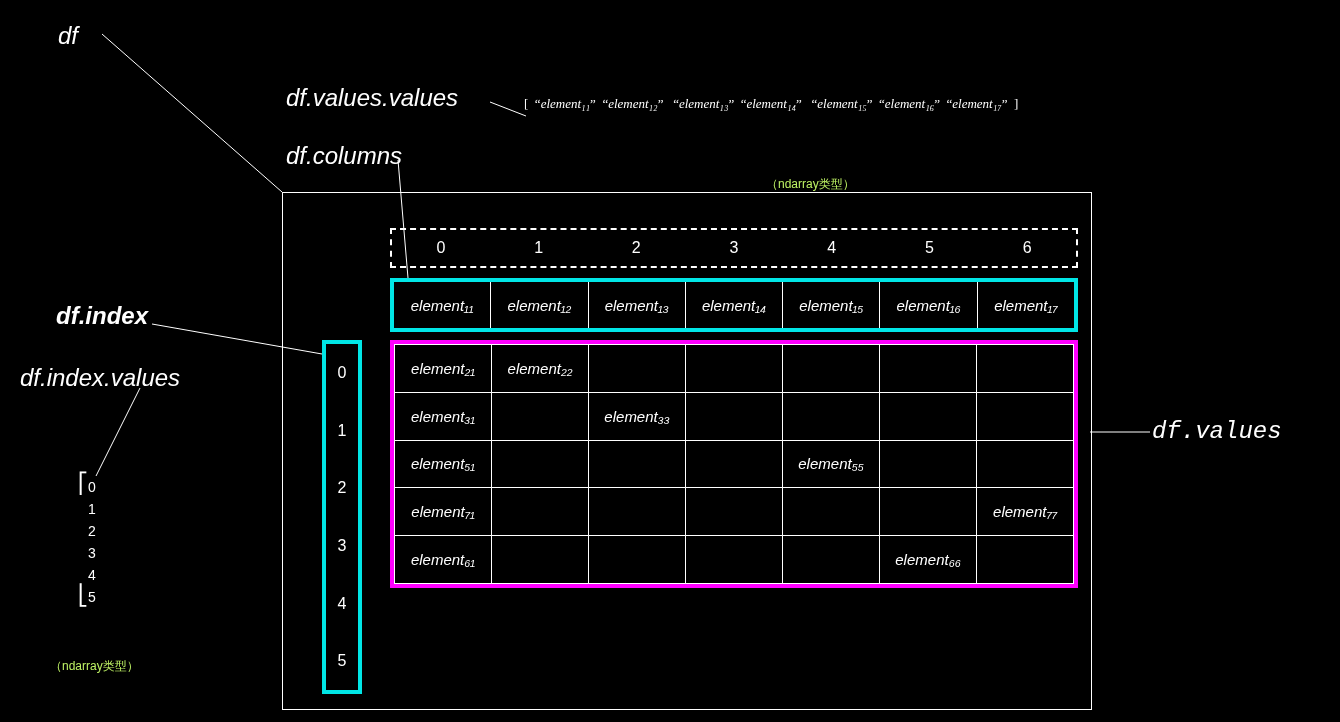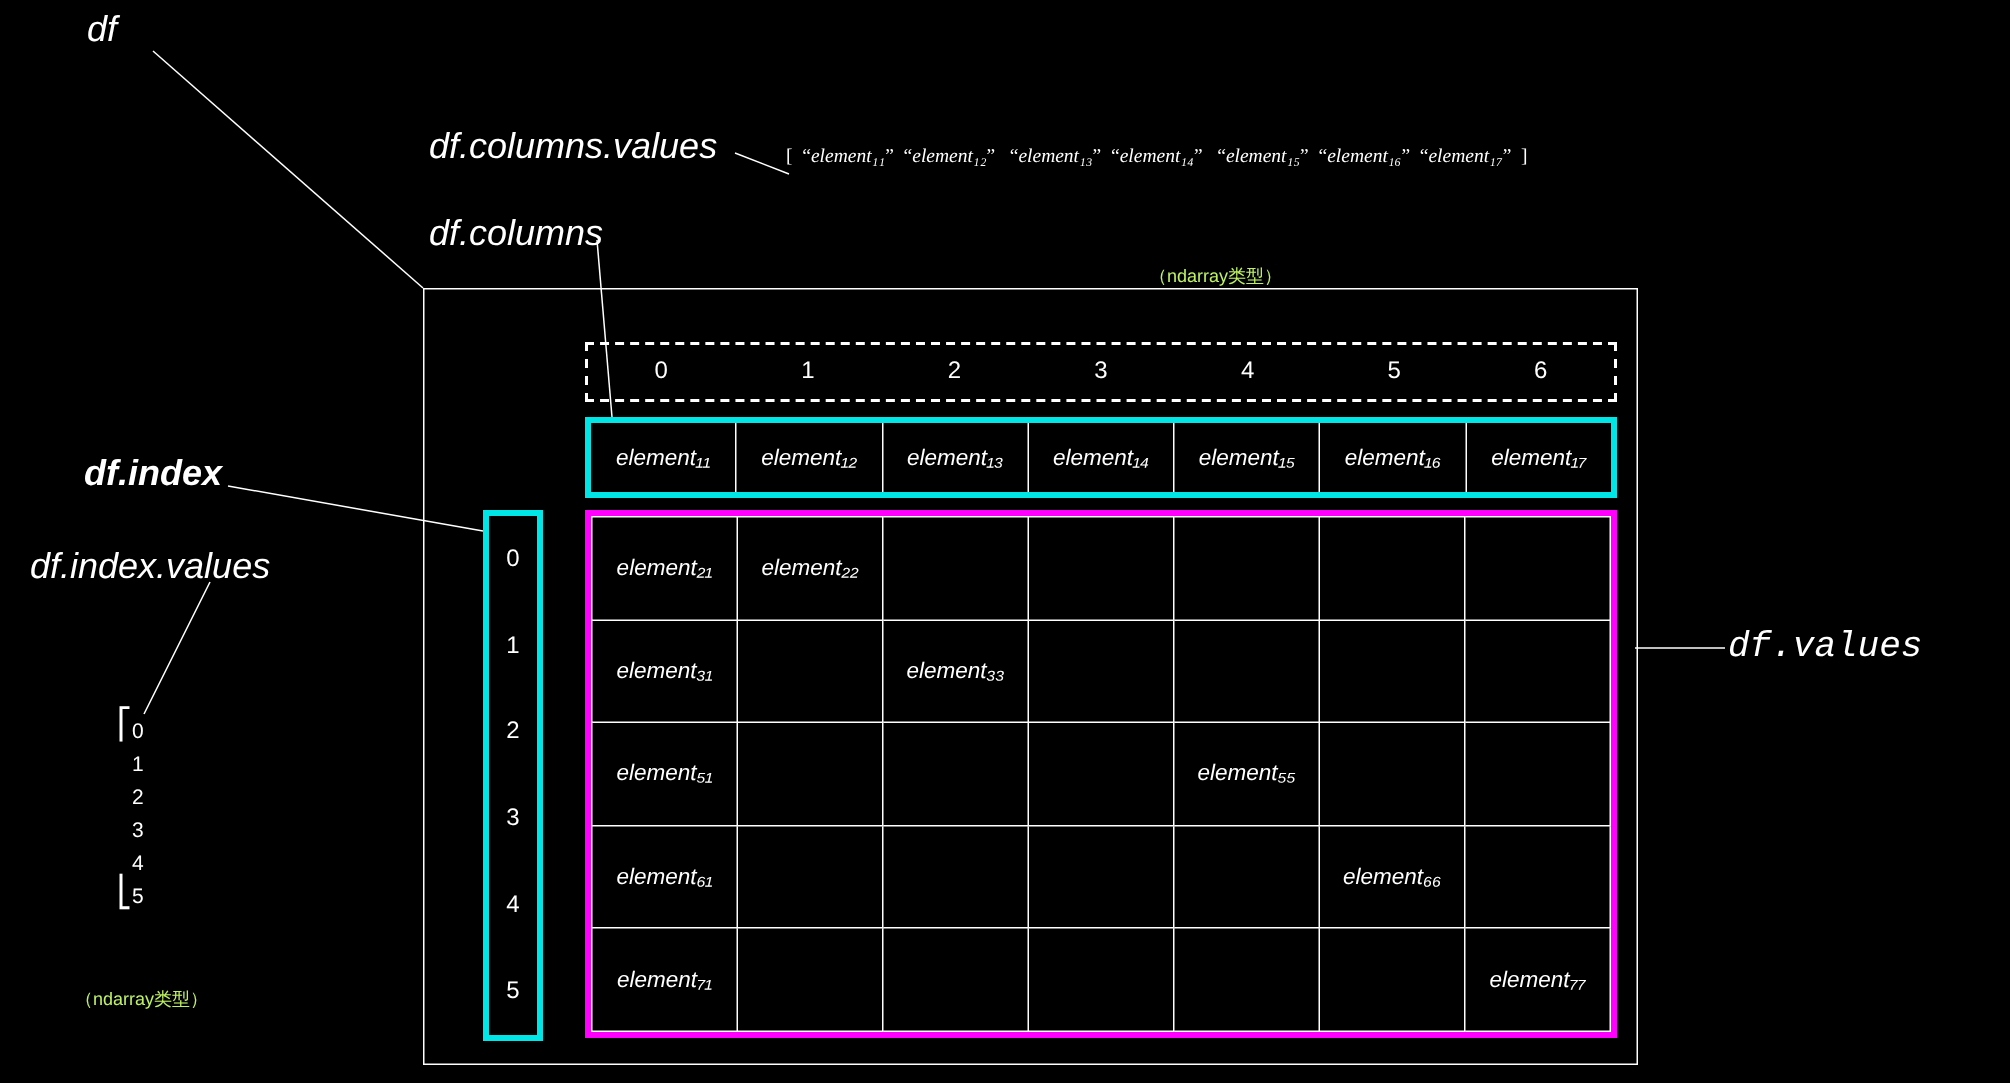--- a/index.html
+++ b/index.html
@@ -77,21 +77,21 @@
     display: flex;
     align-items: center;
     justify-content: center;
     font-size: 16px;
   }
   .values-box {
     position: absolute;
     left: 390px;
     top: 340px;
     width: 688px;
-    height: 352px;
+    height: 248px;
     border: 4px solid #ff00ff;
   }
   .values-box table {
     width: 100%;
     height: 100%;
     border-collapse: collapse;
     table-layout: fixed;
   }
   .values-box td {
     border: 1px solid #fff;
@@ -136,22 +136,22 @@
 
 <svg class="lines">
   <line x1="102" y1="34" x2="282" y2="192" stroke="#fff" stroke-width="1"></line>
   <line x1="490" y1="102" x2="526" y2="116" stroke="#fff" stroke-width="1"></line>
   <line x1="398" y1="160" x2="408" y2="278" stroke="#fff" stroke-width="1"></line>
   <line x1="152" y1="324" x2="322" y2="354" stroke="#fff" stroke-width="1"></line>
   <line x1="140" y1="388" x2="96" y2="476" stroke="#fff" stroke-width="1"></line>
   <line x1="1090" y1="432" x2="1150" y2="432" stroke="#fff" stroke-width="1"></line>
 </svg>
 
-<div class="label" style="left:58px; top:6px;">df</div>
-<div class="label" style="left:286px; top:84px;">df.columns.values</div>
+<div class="label" style="left:58px; top:22px;">df</div>
+<div class="label" style="left:286px; top:84px;">df.values.values</div>
 <div class="label" style="left:286px; top:142px;">df.columns</div>
 <div class="label" style="left:56px; top:302px;font-weight:bold;">df.index</div>
 <div class="label" style="left:20px; top:364px;">df.index.values</div>
 <div class="label" style="left:1152px; top:418px;font-family:Liberation Mono, monospace;">df.values</div>
 
 <div class="cols-values-text">
   <span class="q">[</span>
   <span class="q">&nbsp;“</span><span class="elem">element₁₁</span><span class="q">”</span>
   <span class="q">&nbsp;“</span><span class="elem">element₁₂</span><span class="q">”</span>
   <span class="q">&nbsp;&nbsp;“</span><span class="elem">element₁₃</span><span class="q">”</span>
@@ -248,32 +248,32 @@
     <tr>
       <td><span class="elem">element₅₁</span></td>
       <td><span class="elem"></span></td>
       <td><span class="elem"></span></td>
       <td><span class="elem"></span></td>
       <td><span class="elem">element₅₅</span></td>
       <td><span class="elem"></span></td>
       <td><span class="elem"></span></td>
     </tr>
     <tr>
+      <td><span class="elem">element₇₁</span></td>
+      <td><span class="elem"></span></td>
+      <td><span class="elem"></span></td>
+      <td><span class="elem"></span></td>
+      <td><span class="elem"></span></td>
+      <td><span class="elem"></span></td>
+      <td><span class="elem">element₇₇</span></td>
+    </tr>
+    <tr>
       <td><span class="elem">element₆₁</span></td>
       <td><span class="elem"></span></td>
       <td><span class="elem"></span></td>
       <td><span class="elem"></span></td>
       <td><span class="elem"></span></td>
       <td><span class="elem">element₆₆</span></td>
       <td><span class="elem"></span></td>
-    </tr>
-    <tr>
-      <td><span class="elem">element₇₁</span></td>
-      <td><span class="elem"></span></td>
-      <td><span class="elem"></span></td>
-      <td><span class="elem"></span></td>
-      <td><span class="elem"></span></td>
-      <td><span class="elem"></span></td>
-      <td><span class="elem">element₇₇</span></td>
     </tr>
   </tbody>
     </table>
 </div>
 
 </body></html>

